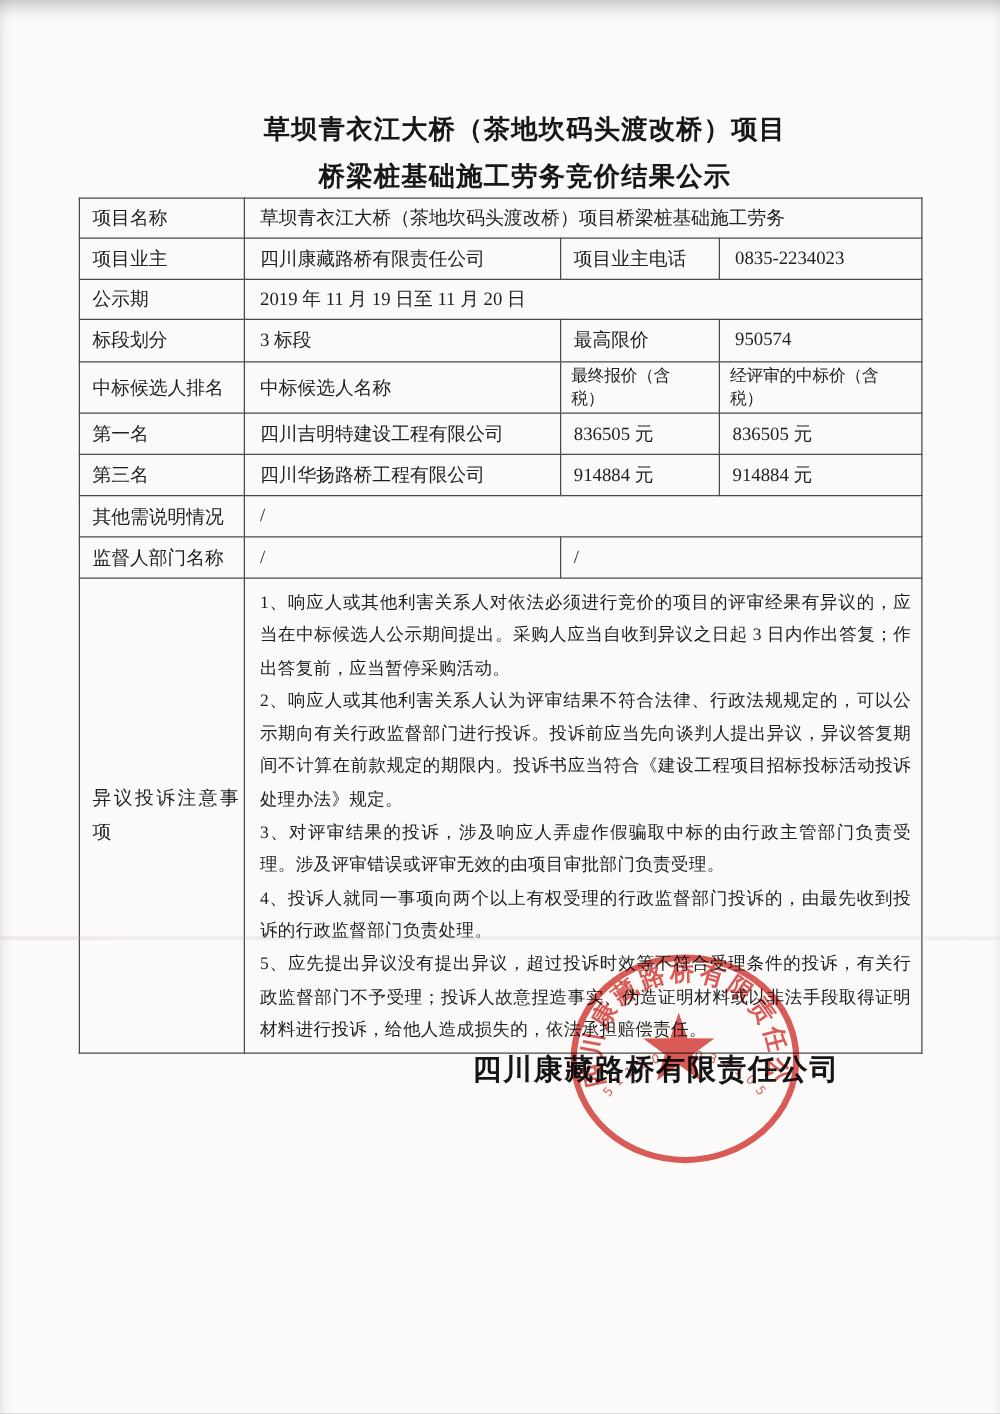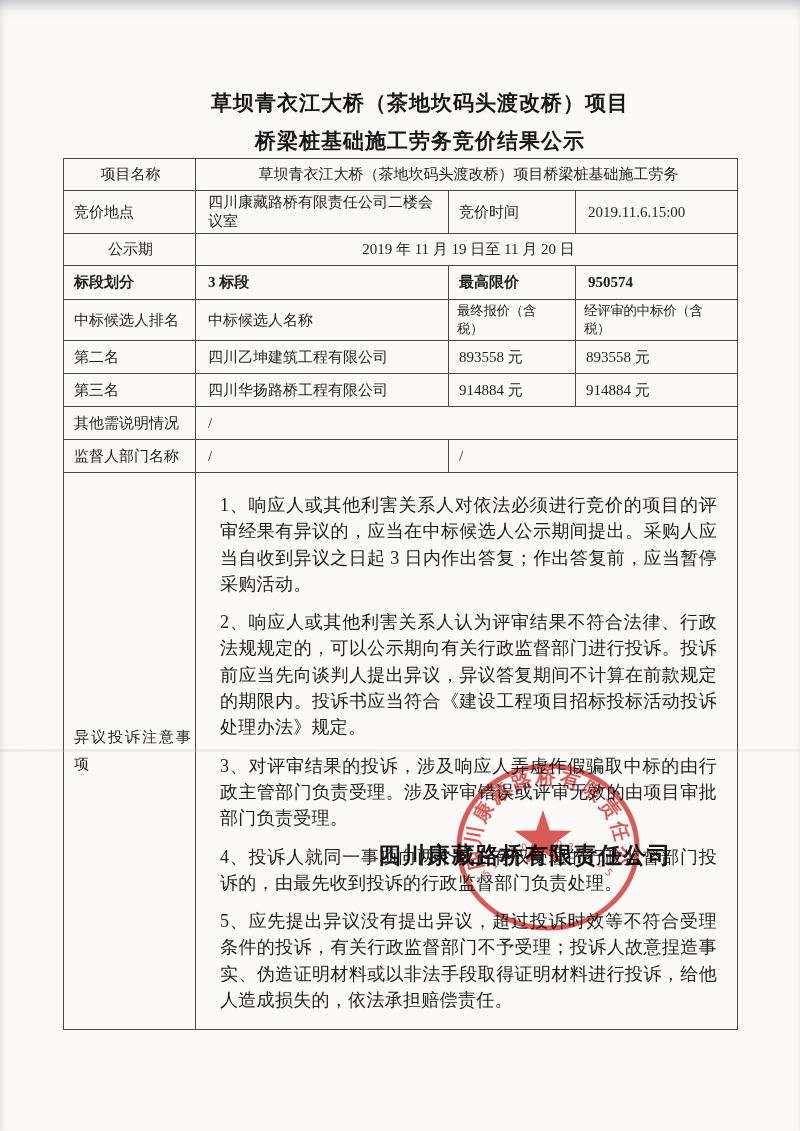--- a/index.html
+++ b/index.html
@@ -37,29 +37,29 @@
     border-collapse:collapse;table-layout:fixed;
     font-size:15px;color:#1e1e1e;
   }
   .doc-table td{
     border:1px solid #4a4a4a;
     padding:2px 8px 2px 10px;
     vertical-align:middle;
     overflow:hidden;
   }
   .doc-table td.val{padding-left:12px;}
-  .h27 td{height:27px;text-align:center;} .h28 td{height:28px;} .h29 td{height:29px;}
-  tr.bold-row td{font-weight:bold;margin-top:20px;}
+  .h27 td{height:27px;} .h28 td{height:28px;} .h29 td{height:29px;}
+  tr.bold-row td{font-weight:normal;margin-top:20px;}
   td.tight{font-size:13.4px;padding-left:8px;padding-right:16px;letter-spacing:-0.2px;}
   td.lab{white-space:nowrap;}
   td.objlab{white-space:normal;}
   .objlab-inner{width:122px;letter-spacing:2px;line-height:27px;font-size:15px;}
   td.objtext{padding:7px 8px 4px 12px;vertical-align:top;}
   td.objtext p{
-    margin:12px;font-size:18px;line-height:26.3px;
+    margin:0;font-size:14px;line-height:26.3px;
     text-align:justify;letter-spacing:.3px;
   }
   .sig-company{
     position:absolute;left:378px;top:840px;
     font-size:23px;font-weight:bold;letter-spacing:1.5px;color:#151515;
   }
   .sig-date{
     position:absolute;left:392px;top:889px;
     font-size:22px;letter-spacing:1px;color:#1a1a1a;
   }
@@ -82,46 +82,46 @@
         <col style="width:253px">
         <col style="width:127px">
         <col style="width:162px">
     </colgroup>
     <tbody>
       <tr class="h27">
         <td class="lab">项目名称</td>
         <td colspan="3" class="val">草坝青衣江大桥（茶地坎码头渡改桥）项目桥梁桩基础施工劳务</td>
       </tr>
       <tr class="h28">
-        <td class="lab">竞价地点</td>
-        <td class="val">四川康藏路桥有限责任公司二楼会议室</td>
-        <td class="lab">竞价时间</td>
-        <td class="val">2019.11.6.15:00</td>
+        <td class="lab">项目业主</td>
+        <td class="val">四川康藏路桥有限责任公司</td>
+        <td class="lab">项目业主电话</td>
+        <td class="val">0835-2234023</td>
       </tr>
       <tr class="h27">
         <td class="lab">公示期</td>
         <td colspan="3" class="val">2019 年 11 月 19 日至 11 月 20 日</td>
       </tr>
       <tr class="h29 bold-row">
         <td class="lab">标段划分</td>
         <td class="val">3 标段</td>
         <td class="lab">最高限价</td>
         <td class="val">950574</td>
       </tr>
       <tr class="h28">
         <td class="lab">中标候选人排名</td>
         <td class="val">中标候选人名称</td>
         <td class="tight">最终报价（含税）</td>
         <td class="tight">经评审的中标价（含税）</td>
       </tr>
       <tr class="h28">
-        <td class="lab">第二名</td>
-        <td class="val">四川乙坤建筑工程有限公司</td>
-        <td>893558 元</td>
-        <td>893558 元</td>
+        <td class="lab">第一名</td>
+        <td class="val">四川吉明特建设工程有限公司</td>
+        <td>836505 元</td>
+        <td>836505 元</td>
       </tr>
       <tr class="h28">
         <td class="lab">第三名</td>
         <td class="val">四川华扬路桥工程有限公司</td>
         <td>914884 元</td>
         <td>914884 元</td>
       </tr>
       <tr class="h28">
         <td class="lab">其他需说明情况</td>
         <td colspan="3" class="val">/</td>

